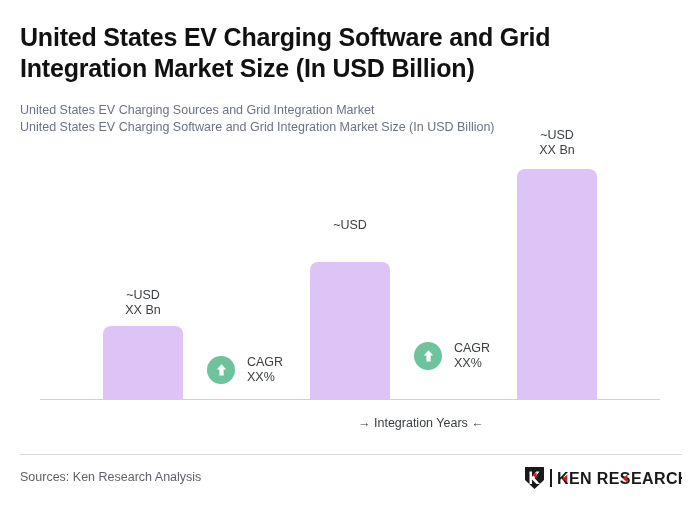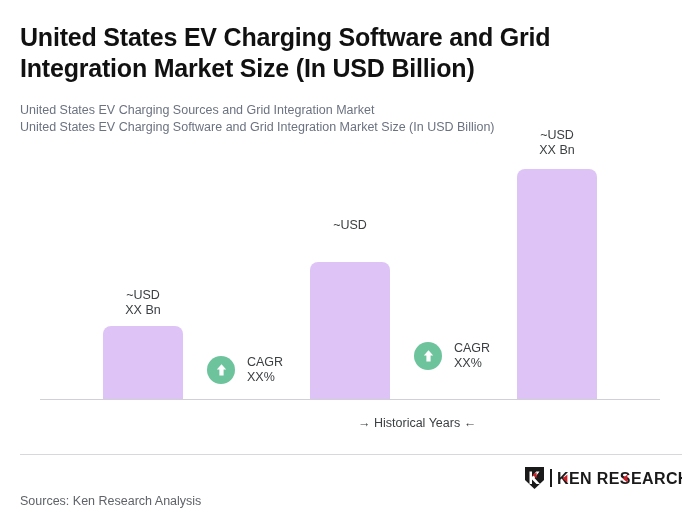--- a/index.html
+++ b/index.html
@@ -145,21 +145,20 @@
     background: #d8d8dc;
   }
   .sources {
     position: absolute;
     left: 20px;
     top: 465px;
     font-size: 12.5px;
     line-height: 17px;
     color: #5f6368;
     white-space: nowrap;
-    margin-top: 24px;
   }
 
   .logo {
     position: absolute;
     right: 18px;
     top: 462px;
     display: flex;
     align-items: center;
     gap: 5px;
     height: 24px;
@@ -220,21 +219,21 @@
       </div>
       <div class="cagr-text">
         <div>CAGR</div>
         <div>XX%</div>
       </div>
     </div>
 
     <div class="years-row">
       <div class="years-item years-fore">
         <span class="arrow-glyph">→</span>
-        <span>Historical Years</span>
+        <span>Integration Years</span>
         <span class="arrow-glyph">←</span>
       </div>
     </div>
 
   </div>
 
   <div class="footer-divider"></div>
   <div class="sources">Sources: Ken Research Analysis</div>
 
   <div class="logo">

